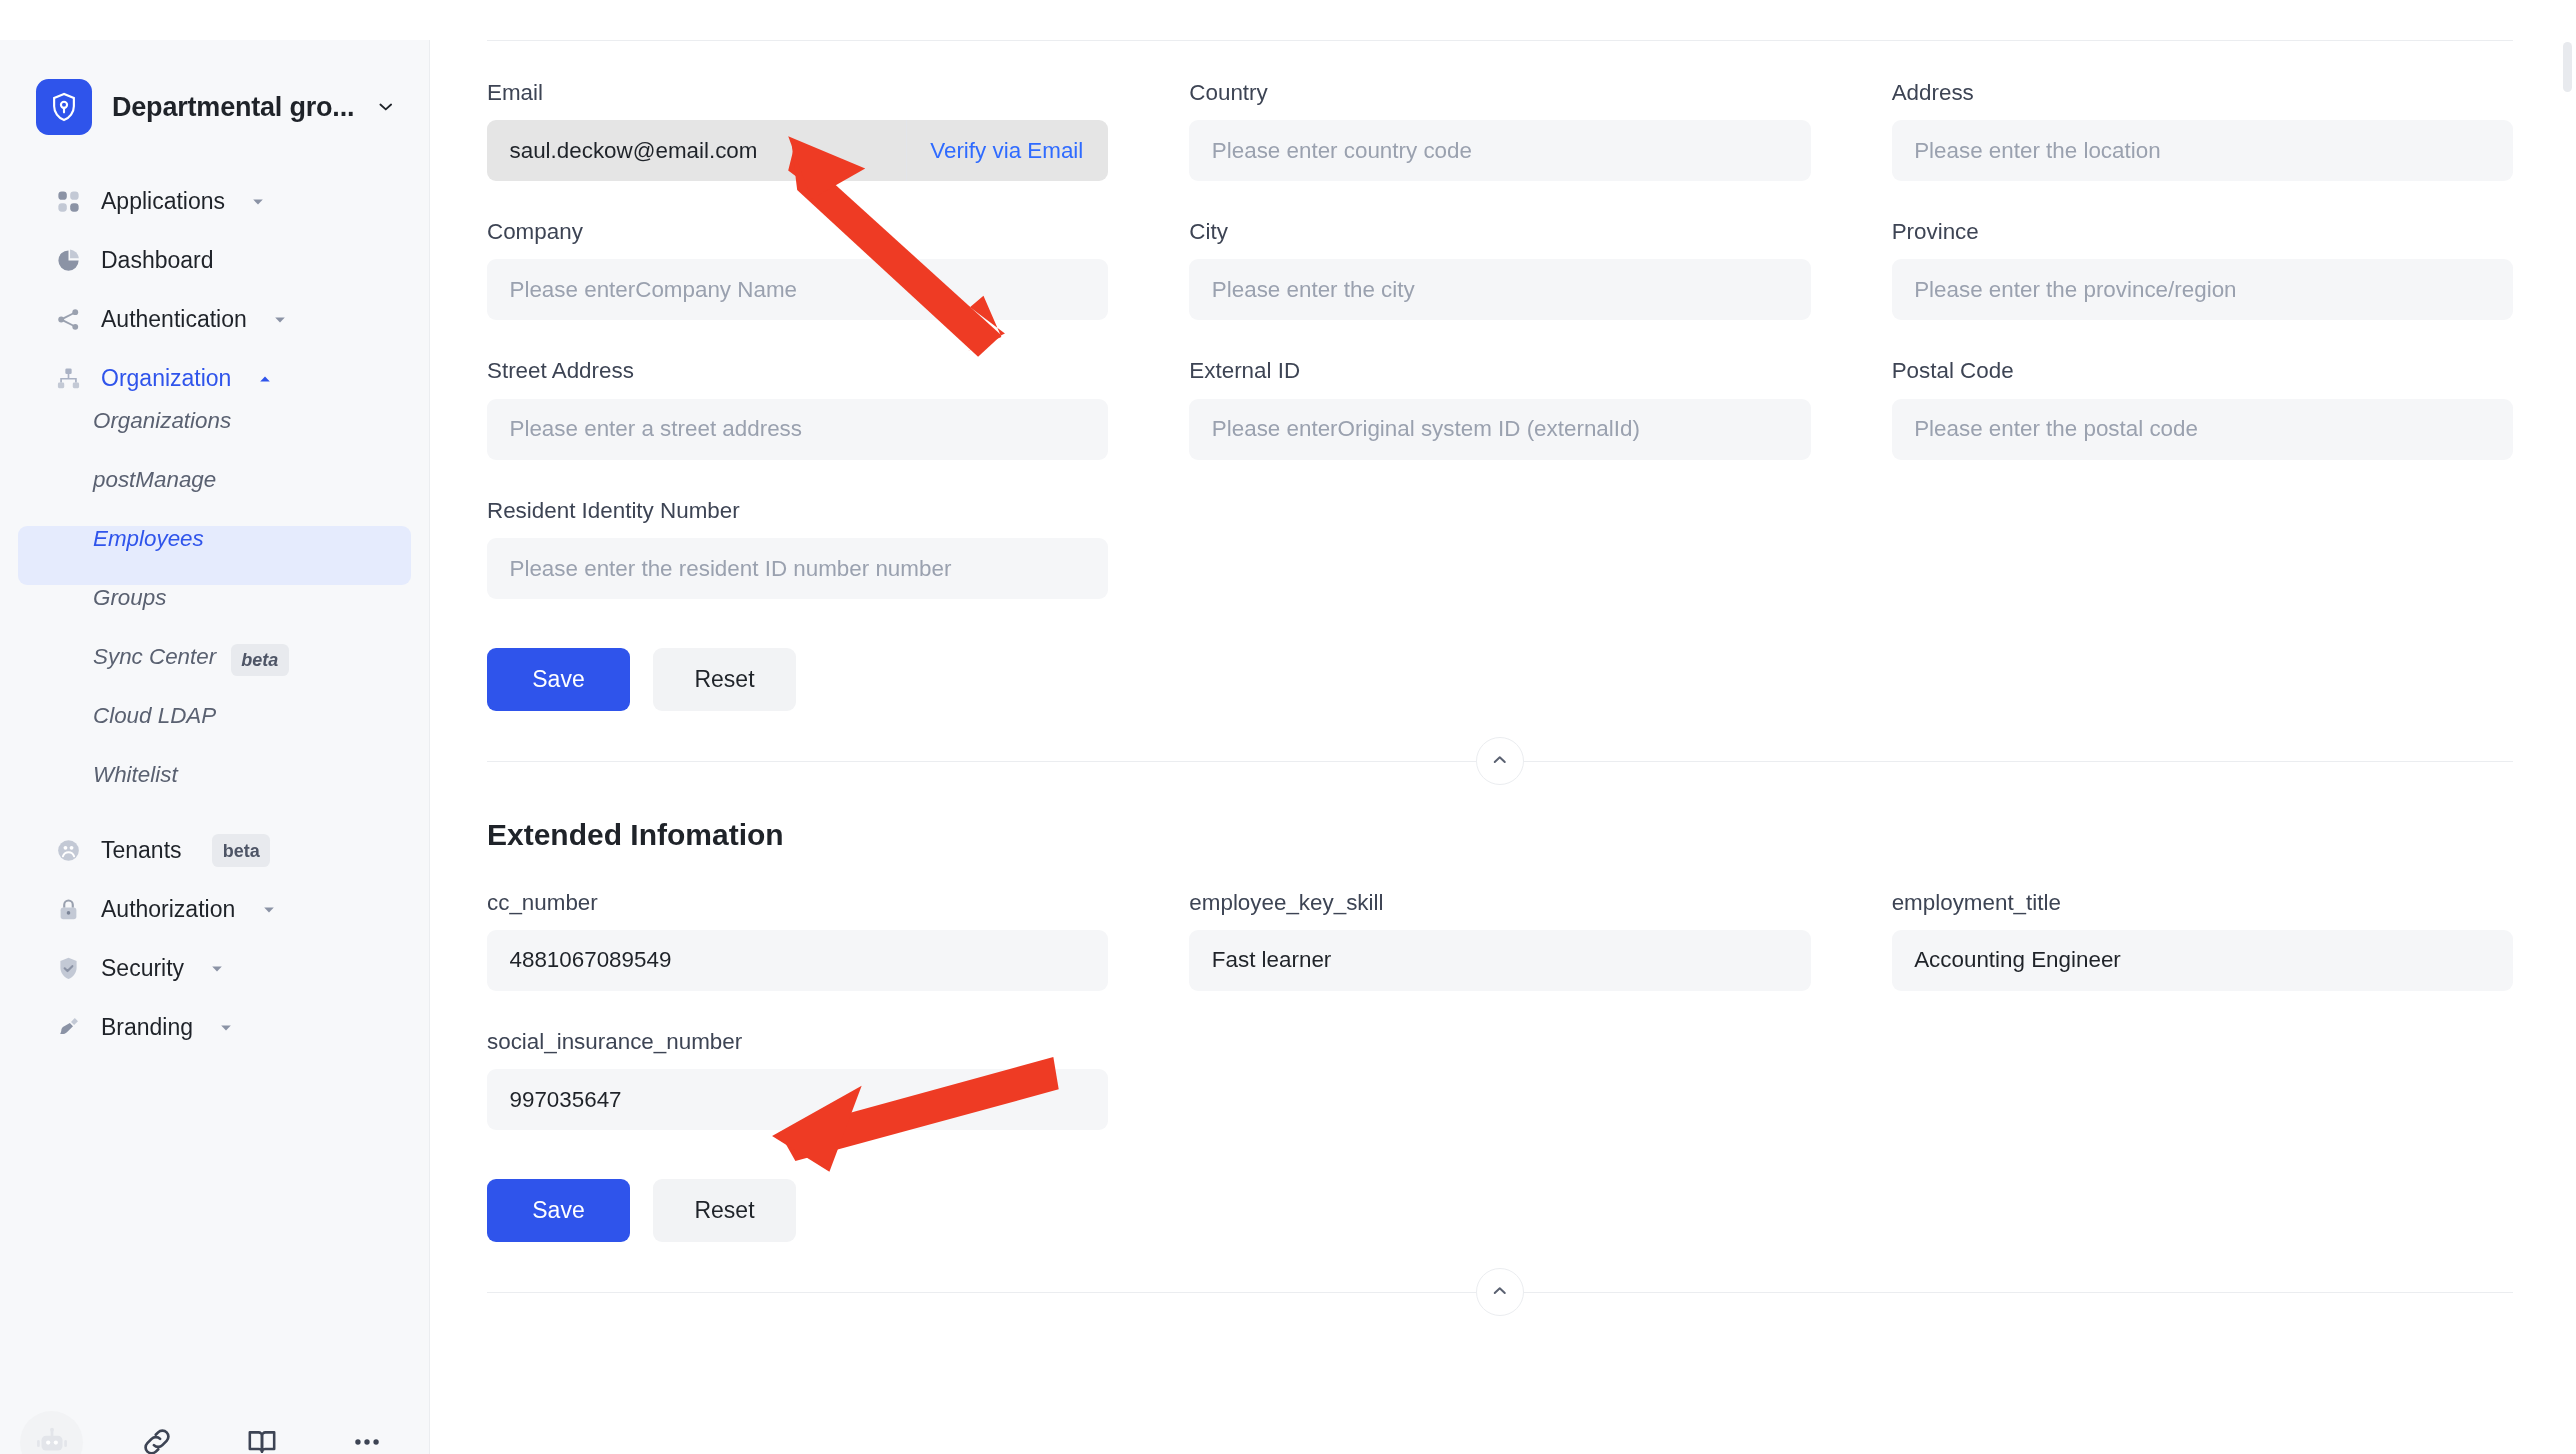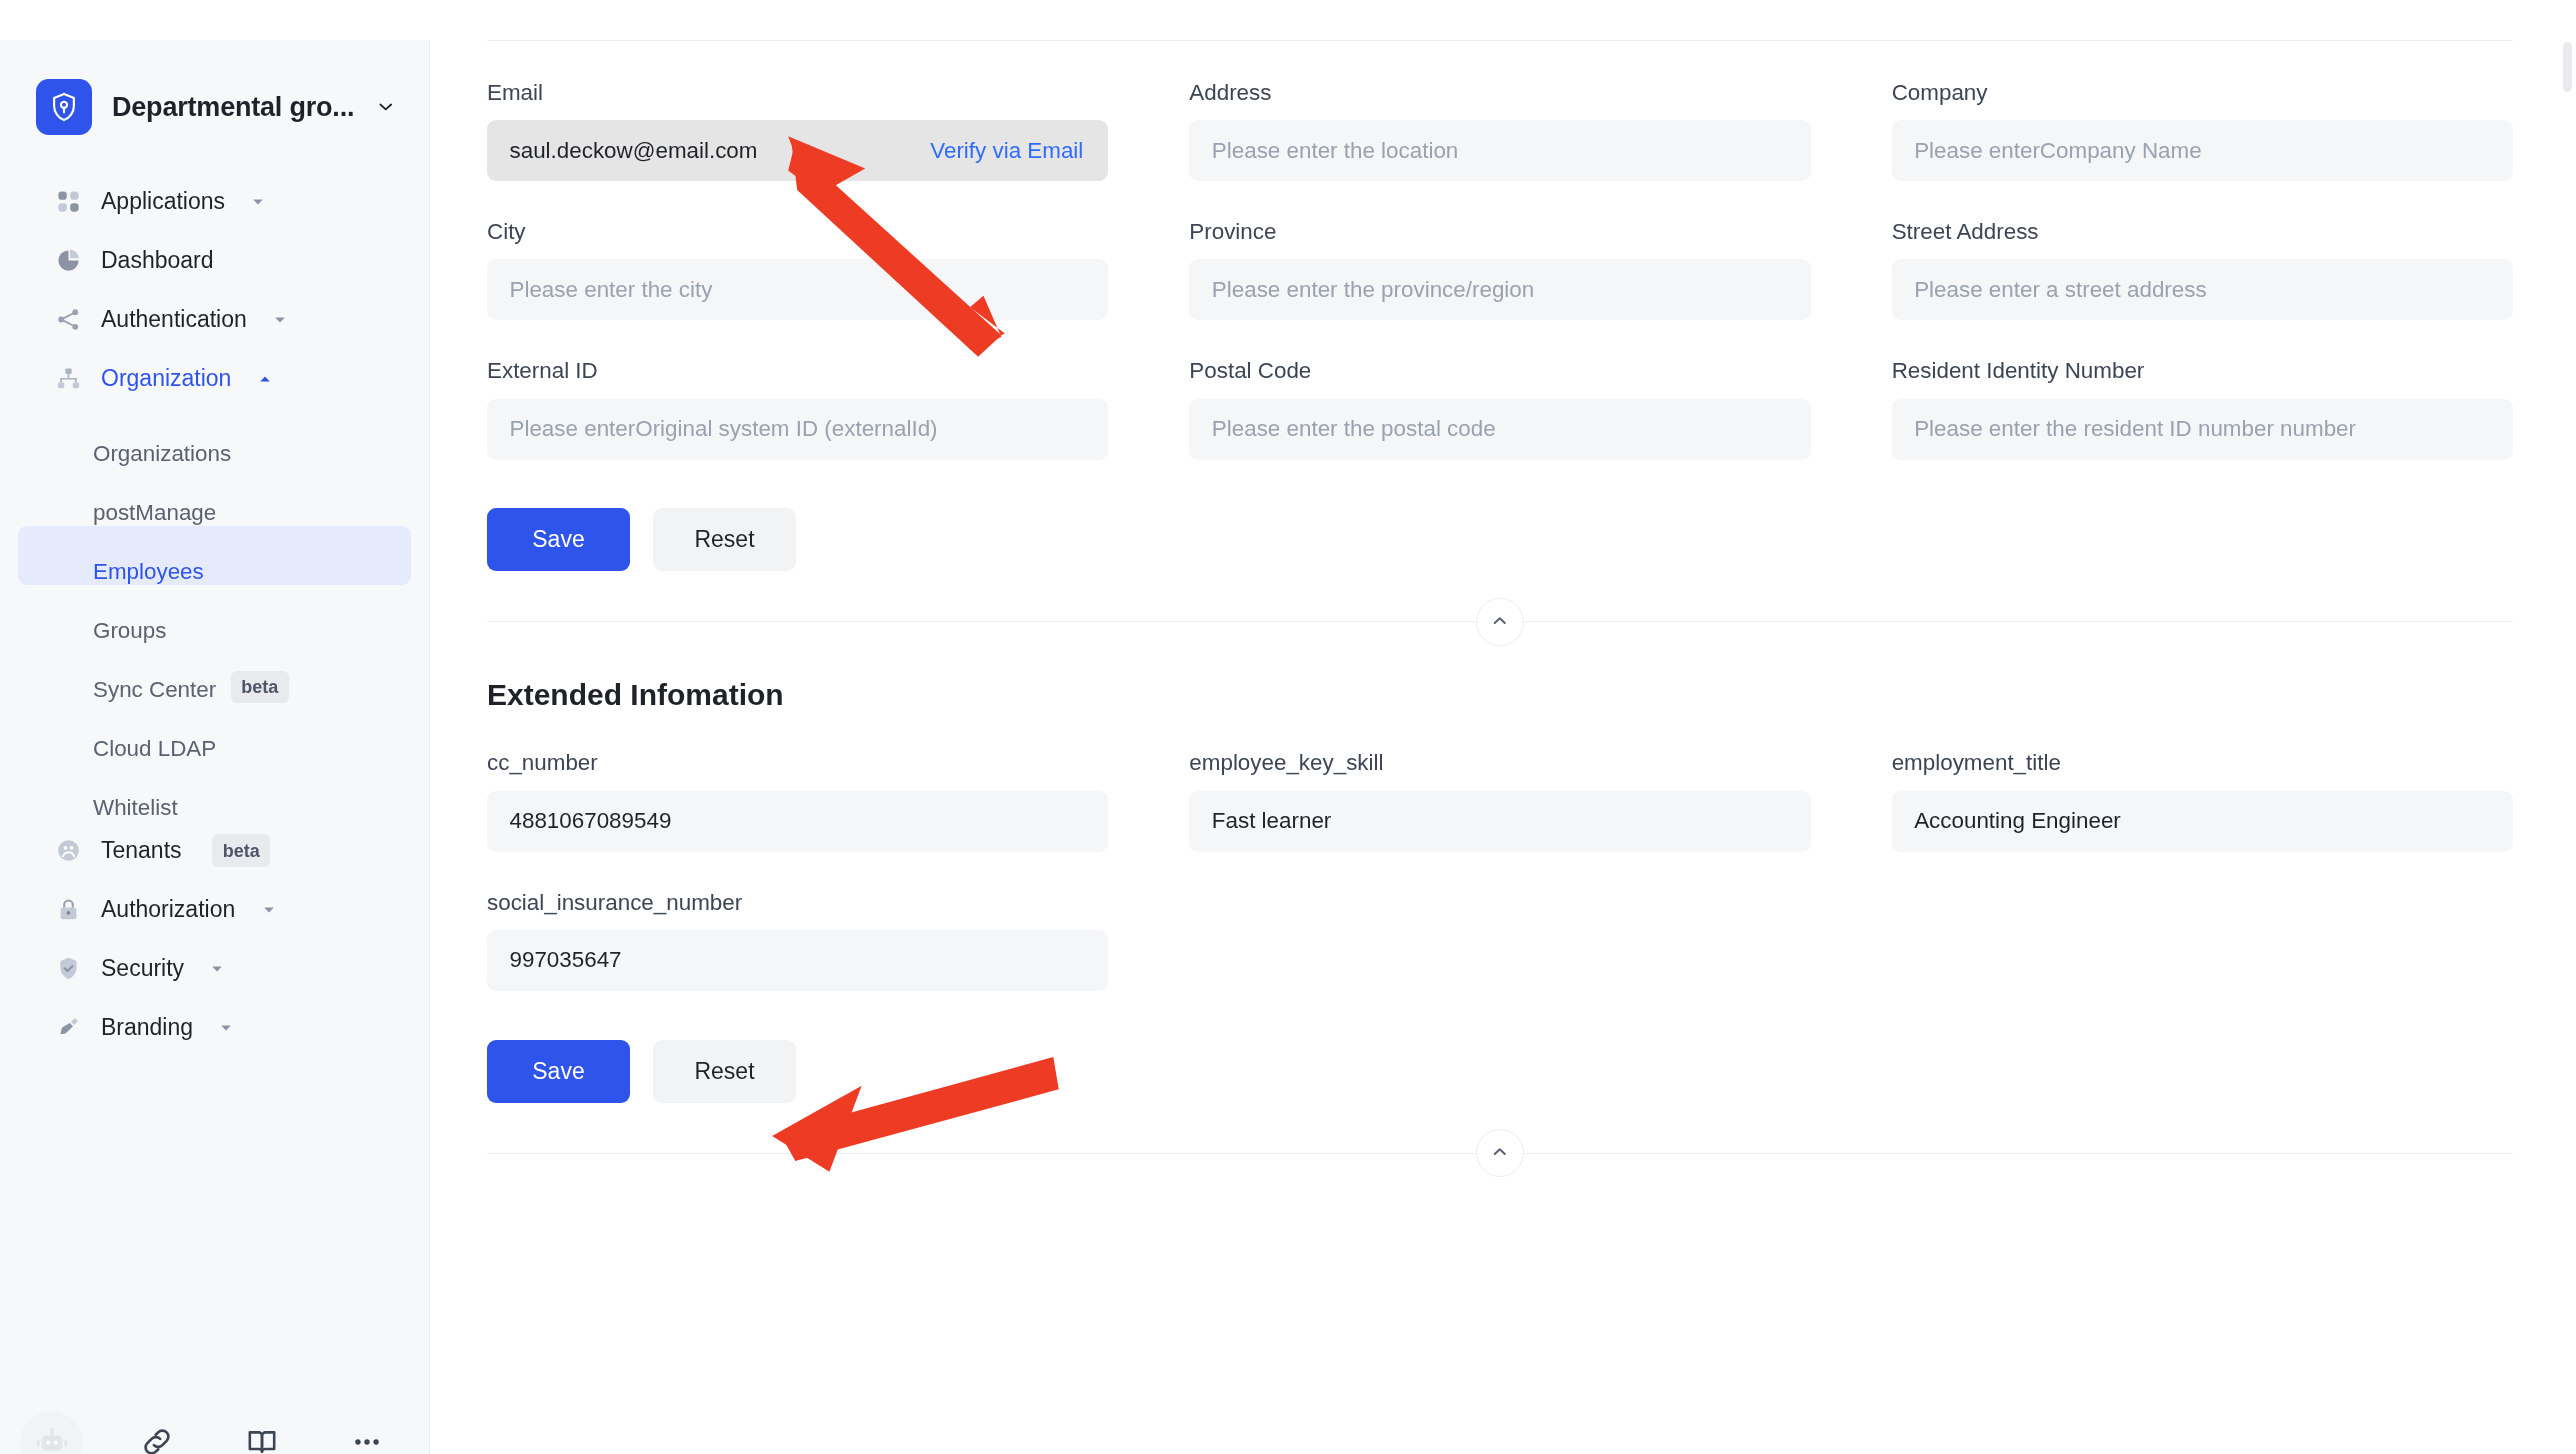--- a/index.html
+++ b/index.html
@@ -105,27 +105,28 @@
     align-items: center;
     justify-content: center;
     margin-left: 5.4px;
   }
 
   .nav-item.expanded .nav-label { color: #2f54eb; }
 
   
   .nav-child {
     display: flex;
-    align-items: flex-end;
+    align-items: flex-start;
     height: 59px;
     padding: 0 21.5px 0 75px;
     margin: 0 18px;
     border-radius: 9px;
     cursor: pointer;
     gap: 14.3px;
+    font-style: italic;
   }
   .nav-child-label {
     font-size: 22.4px;
     color: #5a6171;
     white-space: nowrap;
   }
   .nav-child.active {
     background: #e5ebfd;
   }
   .nav-child.active .nav-child-label {
@@ -531,20 +532,24 @@
       <section class="form-grid">
 
         <div class="field">
           <label class="field-label">Email</label>
           <div class="input-group">
             <input class="input" type="text" value="saul.deckow@email.com" style="">
             <span class="input-addon">Verify via Email</span>
           </div>
         </div>
 
+        <div class="field">
+          <label class="field-label">Country</label>
+          <input class="input" type="text" placeholder="Please enter country code" style="">
+        </div>
 
         <div class="field">
           <label class="field-label">Address</label>
           <input class="input" type="text" placeholder="Please enter the location" style="">
         </div>
 
         <div class="field">
           <label class="field-label">Company</label>
           <input class="input" type="text" placeholder="Please enterCompany Name" style="">
         </div>

